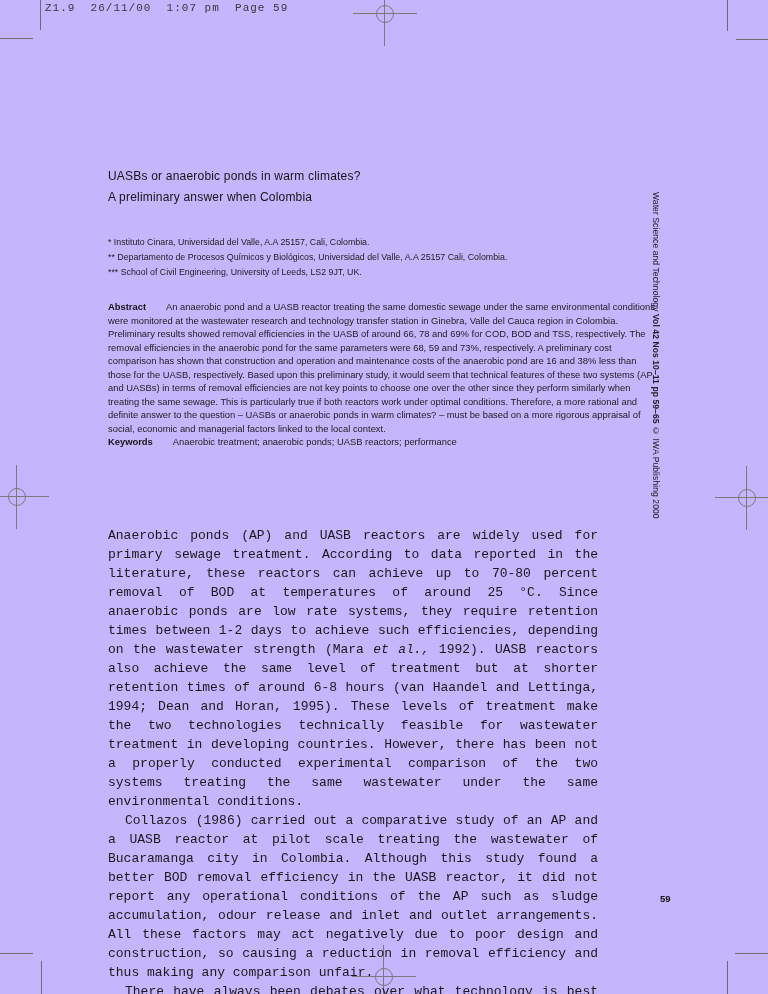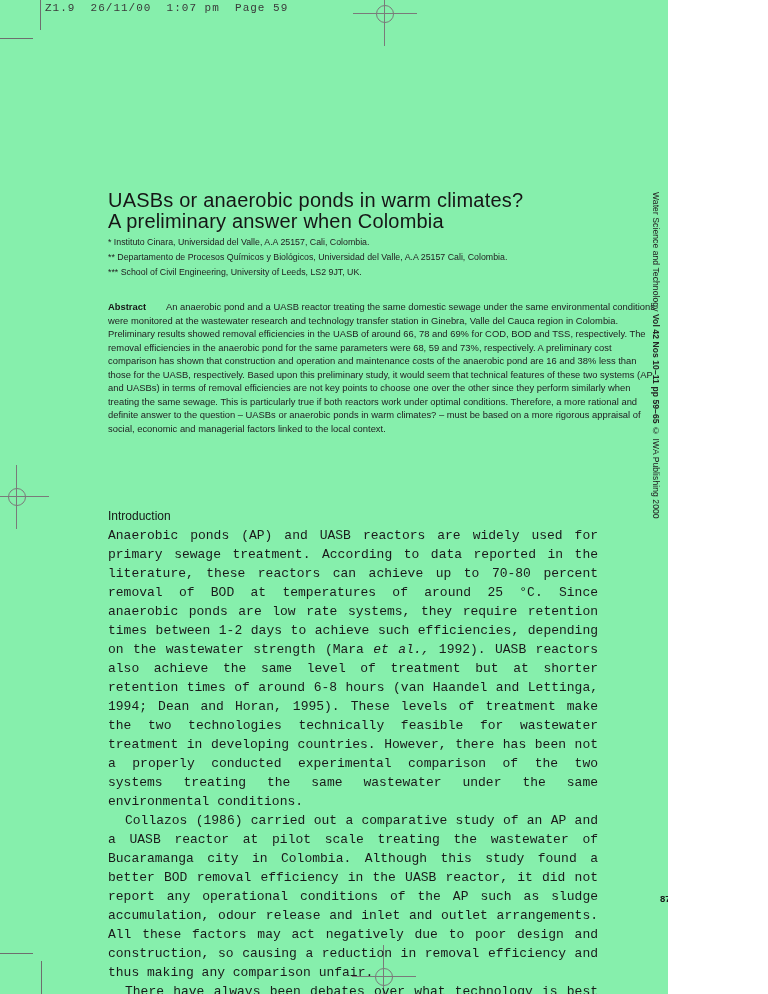--- a/index.html
+++ b/index.html
@@ -1,20 +1,20 @@
 <!DOCTYPE html>
 <html><head>
 <meta charset="utf-8">
 <style>
   html, body { margin: 0; padding: 0; background: #ffffff; }
   .page {
     position: relative;
-    width: 668px;
+    width: 768px;
     height: 994px;
-    background: #86efac;
+    background: #c4b5fd;
     overflow: hidden;
     font-family: "Liberation Sans", "DejaVu Sans", sans-serif;
     color: #1e1e1e;
   }
 
   
   .print-slug {
     position: absolute;
     left: 45px;
     top: 2px;
@@ -38,22 +38,22 @@
     content: ""; position: absolute; top: 0; bottom: 0; left: 31px;
     width: 1px; background: #7a7a7a;
   }
   .regmark .circle {
     position: absolute; left: 23px; top: 23px; width: 16px; height: 16px;
     border: 1px solid #7a7a7a; border-radius: 50%;
   }
 
   
   .title {
-    position: absolute; left: 108px; top: 190px; width: 552px;
-    font-size: 20px; line-height: 21px; font-weight: normal;
+    position: absolute; left: 108px; top: 166px; width: 552px;
+    font-size: 12px; line-height: 21px; font-weight: normal;
     color: #161616; margin: 0; letter-spacing: 0.2px;
   }
   .title span { display: block; }
 
   .authors {
     position: absolute; left: 108px; top: 228px; width: 552px;
     font-size: 10.5px; color: #161616; margin: 0;
   }
 
   .affiliations {
@@ -134,29 +134,29 @@
 
 
   <div class="affiliations">
     <p>* Instituto Cinara, Universidad del Valle, A.A 25157, Cali, Colombia.</p>
     <p>** Departamento de Procesos Químicos y Biológicos, Universidad del Valle, A.A 25157 Cali, Colombia.</p>
     <p>*** School of Civil Engineering, University of Leeds, LS2 9JT, UK.</p>
   </div>
 
   <div class="abstract-block">
     <p><span class="inline-label">Abstract</span><span>An anaerobic pond and a UASB reactor treating the same domestic sewage under the same environmental conditions were monitored at the wastewater research and technology transfer station in Ginebra, Valle del Cauca region in Colombia. Preliminary results showed removal efficiencies in the UASB of around 66, 78 and 69% for COD, BOD and TSS, respectively. The removal efficiencies in the anaerobic pond for the same parameters were 68, 59 and 73%, respectively. A preliminary cost comparison has shown that construction and operation and maintenance costs of the anaerobic pond are 16 and 38% less than those for the UASB, respectively. Based upon this preliminary study, it would seem that technical features of these two systems (AP and UASBs) in terms of removal efficiencies are not key points to choose one over the other since they perform similarly when treating the same sewage. This is particularly true if both reactors work under optimal conditions. Therefore, a more rational and definite answer to the question – UASBs or anaerobic ponds in warm climates? – must be based on a more rigorous appraisal of social, economic and managerial factors linked to the local context.</span></p>
+    <p><span class="inline-label">Keywords</span><span>Anaerobic treatment; anaerobic ponds; UASB reactors; performance</span></p>
   </div>
 
-  <h2 class="section-heading">Introduction</h2>
 
   <div class="body-text">
     <p><span>Anaerobic ponds (AP) and UASB reactors are widely used for primary sewage treatment. According to data reported in the literature, these reactors can achieve up to 70-80 percent removal of BOD at temperatures of around 25 °C. Since anaerobic ponds are low rate systems, they require retention times between 1-2 days to achieve such efficiencies, depending on the wastewater strength (Mara </span><span class="italic">et al.,</span><span> 1992). UASB reactors also achieve the same level of treatment but at shorter retention times of around 6-8 hours (van Haandel and Lettinga, 1994; Dean and Horan, 1995). These levels of treatment make the two technologies technically feasible for wastewater treatment in developing countries. However, there has been not a properly conducted experimental comparison of the two systems treating the same wastewater under the same environmental conditions.</span></p>
     <p class="indent">Collazos (1986) carried out a comparative study of an AP and a UASB reactor at pilot scale treating the wastewater of Bucaramanga city in Colombia. Although this study found a better BOD removal efficiency in the UASB reactor, it did not report any operational conditions of the AP such as sludge accumulation, odour release and inlet and outlet arrangements. All these factors may act negatively due to poor design and construction, so causing a reduction in removal efficiency and thus making any comparison unfair.</p>
     <p class="indent">There have always been debates over what technology is best to treat a given wastewater. Arguments are often polarised in favour or against any given technology, and they are mainly based on technical considerations alone.  However, there are other factors to be taken into account, and these may change preconceived judgements. For example, it should be borne in mind that finance for wastewater treatment in developing countries is scarce and, given the fragility of their economies, there is a need for sustainable technologies. Having said this, the aim of this work is to carry out a preliminary technical comparison</p>
   </div>
 
   <div class="journal-strip">
     <span>Water Science and Technology </span><span class="bold">Vol 42 Nos 10–11 pp 59–65 </span><span>© IWA Publishing 2000</span>
   </div>
 
-  <div class="page-number">87</div>
+  <div class="page-number">59</div>
 
 </div>
 
 </body></html>

